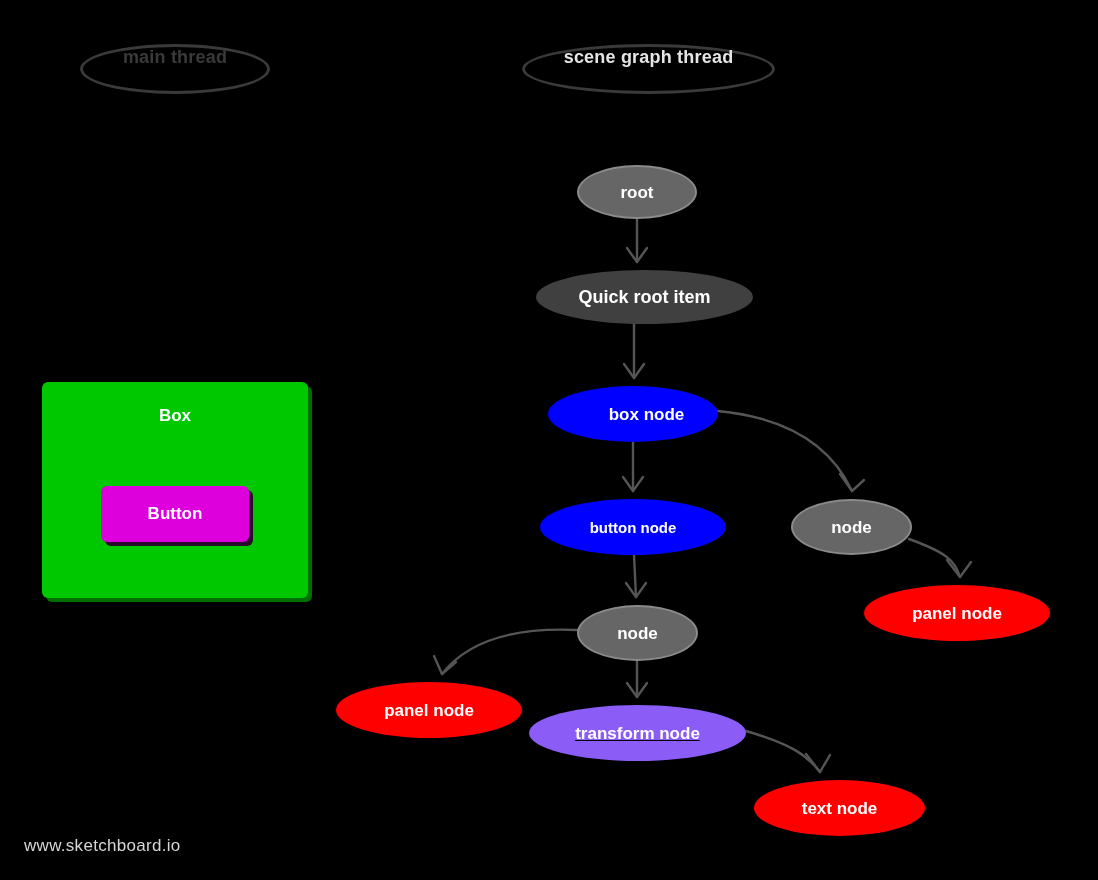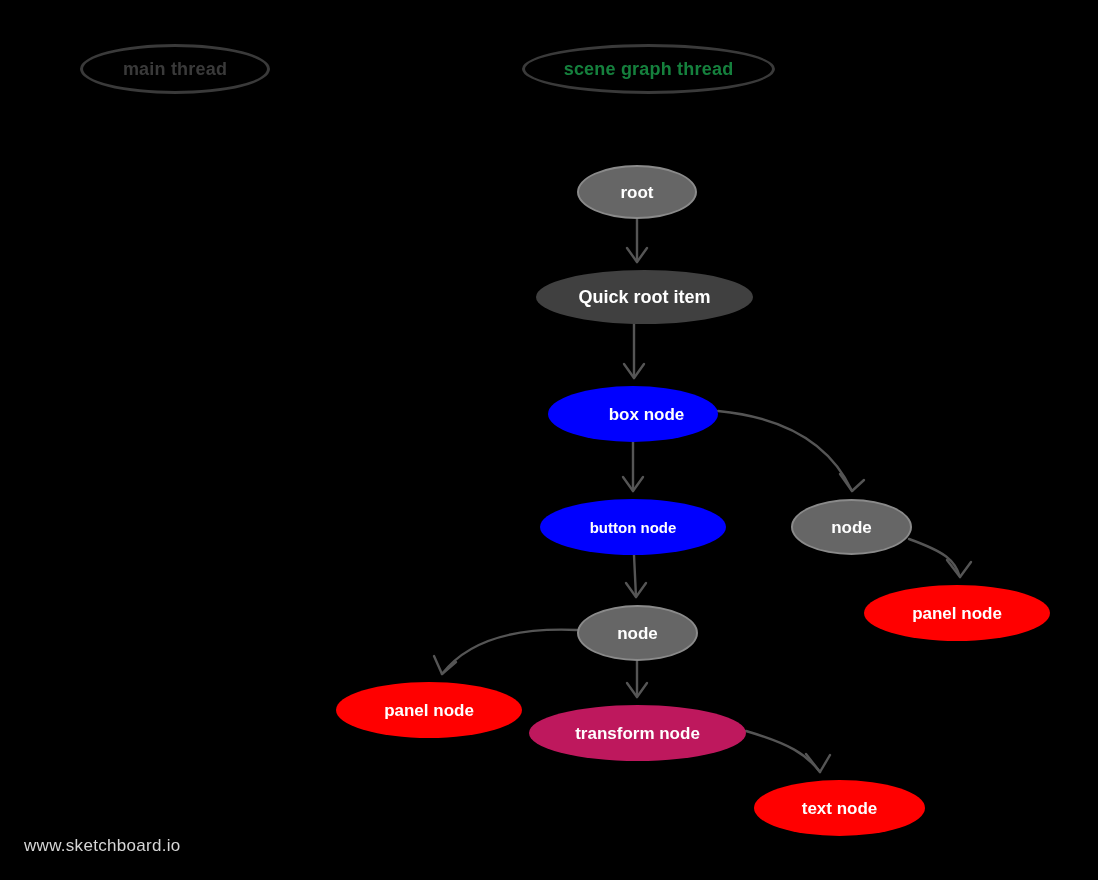--- a/index.html
+++ b/index.html
@@ -20,21 +20,20 @@
     left: 0;
     top: 0;
     width: 1098px;
     height: 880px;
     pointer-events: none;
   }
   
   .thread-lane {
     position: absolute;
     display: flex;
-    align-items: center;
     justify-content: center;
     border: 3px solid #ffffff;
     border-radius: 50%;
     background: transparent;
     box-sizing: border-box;
   }
   .thread-lane .lane-label {
     color: #3a3a3a;
     font-size: 18px;
     font-weight: bold;
@@ -139,24 +138,30 @@
         <polyline points="627,683 637,697 647,683"></polyline>
         <polyline points="806,754 820,772 830,755"></polyline>
       </g>
   </svg>
 
   <div id="lane-layer">
       <div class="thread-lane" style="left: 80px; top: 44px; width: 190px; height: 50px; border-color: rgb(58, 58, 58);">
         <span class="lane-label" style="color: rgb(58, 58, 58);">main thread</span>
       </div>
       <div class="thread-lane" style="left: 522px; top: 44px; width: 253px; height: 50px; border-color: rgb(58, 58, 58);">
-        <span class="lane-label" style="color: #15803d;">scene graph thread</span>
+        <span class="lane-label" style="color: #e5e5e5;">scene graph thread</span>
       </div>
     </div>
 
+  <div class="ui-box" id="ui-box" style="left: 42px; top: 382px; width: 266px; height: 216px; background: rgb(0, 200, 0); box-shadow: rgb(0, 110, 0) 4px 4px 0px 0px;">
+    <div class="ui-box-title">Box</div>
+    <div class="ui-button" id="ui-button" style="left: 59px; top: 104px; width: 148px; height: 56px; background: rgb(221, 0, 221); box-shadow: rgb(42, 10, 42) 4px 4px 0px 0px;">
+      <span class="ui-button-label">Button</span>
+    </div>
+  </div>
 
   <div id="node-layer">
       <div class="node gray" style="left: 577px; top: 165px; width: 120px; height: 54px; background: rgb(102, 102, 102); border-color: rgb(138, 138, 138);">
         <span class="node-label" style="font-size: 17px; color: rgb(255, 255, 255);">root</span>
       </div>
       <div class="node blue" style="left: 536px; top: 270px; width: 217px; height: 54px; background: #404040;">
         <span class="node-label" style="font-size: 18px; color: rgb(255, 255, 255);">Quick root item</span>
       </div>
       <div class="node blue" style="left: 548px; top: 386px; width: 170px; height: 56px; background: rgb(0, 0, 255);">
         <span class="node-label" style="font-size: 17px; color: rgb(255, 255, 255); margin-left: 27px;">box node</span>
@@ -169,21 +174,21 @@
       </div>
       <div class="node red" style="left: 864px; top: 585px; width: 186px; height: 56px; background: rgb(255, 0, 0);">
         <span class="node-label" style="font-size: 17px; color: rgb(255, 255, 255);">panel node</span>
       </div>
       <div class="node gray" style="left: 577px; top: 605px; width: 121px; height: 56px; background: rgb(102, 102, 102); border-color: rgb(138, 138, 138);">
         <span class="node-label" style="font-size: 17px; color: rgb(255, 255, 255);">node</span>
       </div>
       <div class="node red" style="left: 336px; top: 682px; width: 186px; height: 56px; background: rgb(255, 0, 0);">
         <span class="node-label" style="font-size: 17px; color: rgb(255, 255, 255);">panel node</span>
       </div>
-      <div class="node blue" style="left: 529px; top: 705px; width: 217px; height: 56px; background: #be185d;">
+      <div class="node blue" style="left: 529px; top: 705px; width: 217px; height: 56px; background: #8b5cf6; text-decoration: underline;">
         <span class="node-label" style="font-size: 17px; color: rgb(255, 255, 255);">transform node</span>
       </div>
       <div class="node red" style="left: 754px; top: 780px; width: 171px; height: 56px; background: rgb(255, 0, 0);">
         <span class="node-label" style="font-size: 17px; color: rgb(255, 255, 255);">text node</span>
       </div>
     </div>
 
   <div class="watermark" id="watermark" style="left: 24px; top: 836px; color: rgb(214, 214, 214);">www.sketchboard.io</div>
 
 </div>

